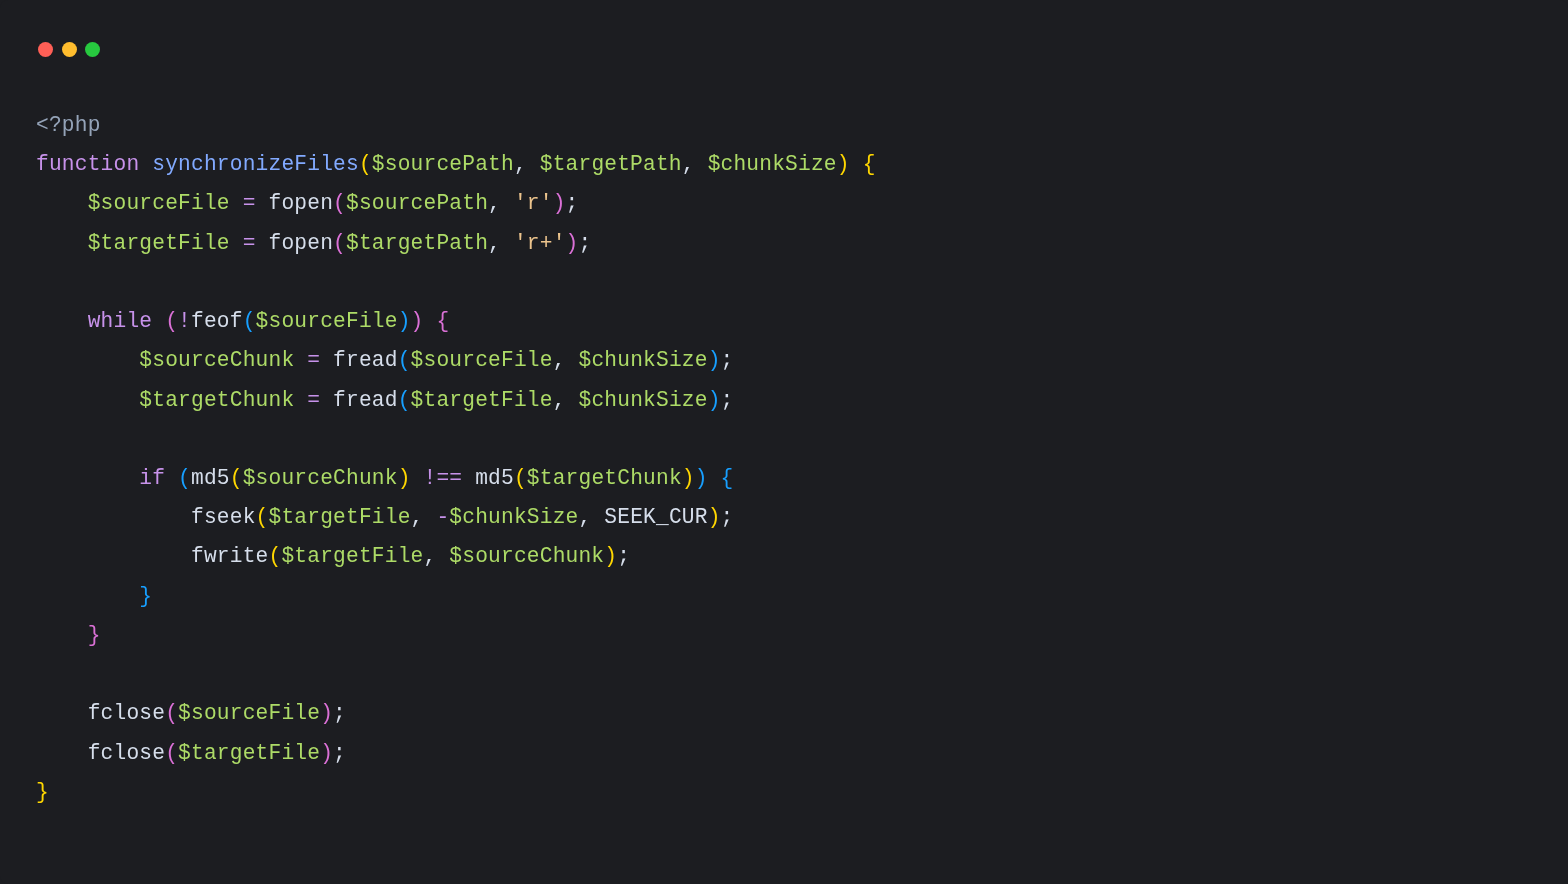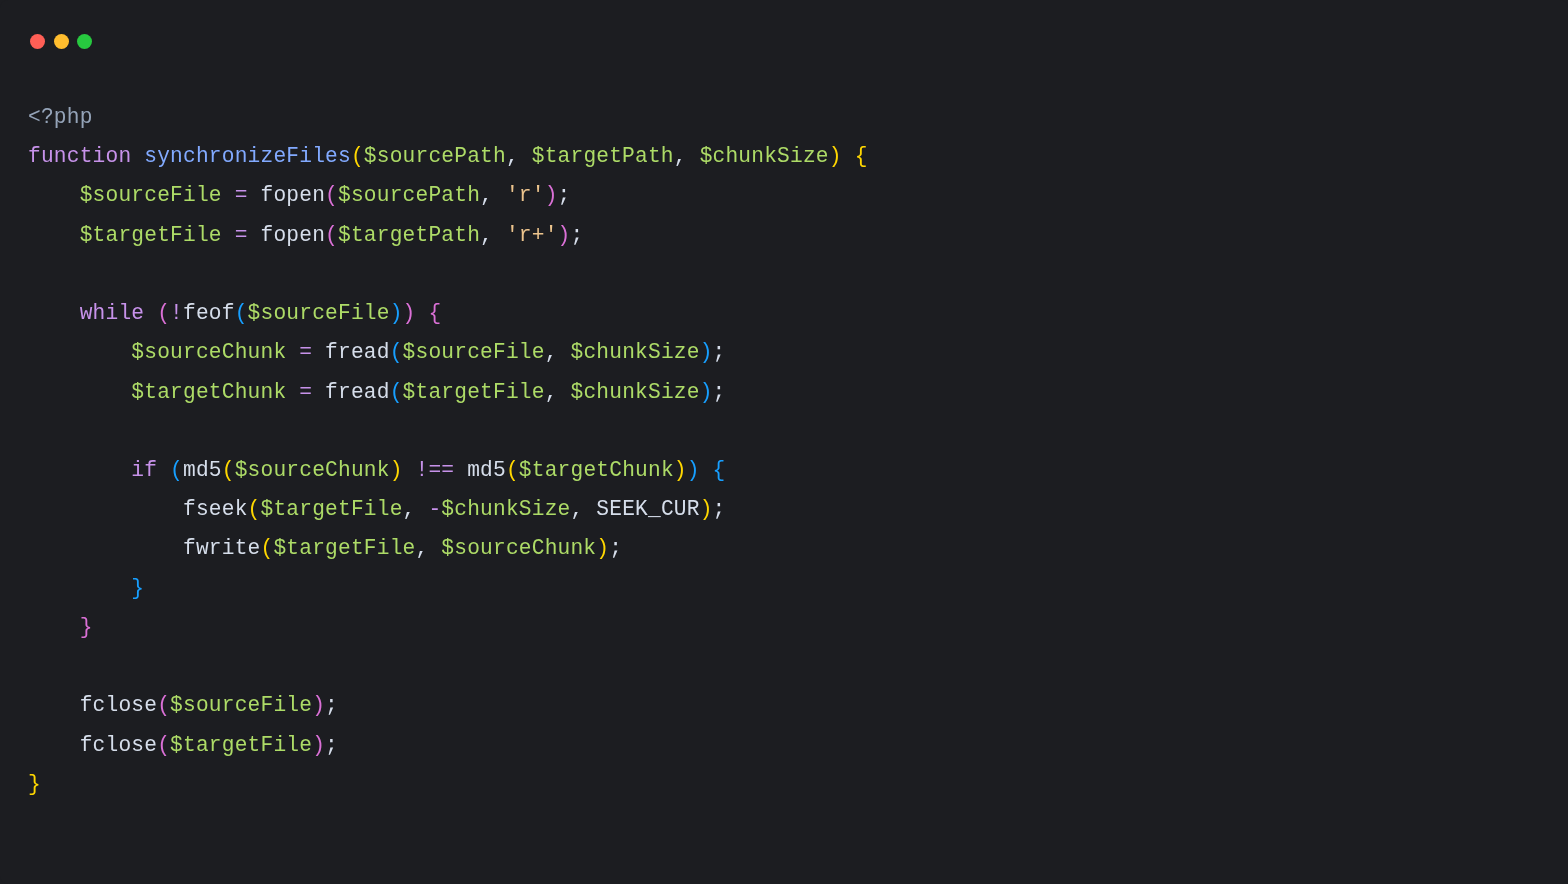--- a/index.html
+++ b/index.html
@@ -8,21 +8,21 @@
     width: 1568px;
     height: 884px;
     font-family: "SF Mono", "Monaco", "Menlo", "Consolas", "Liberation Mono", "Courier New", monospace;
     overflow: hidden;
   }
   .window {
     background: #1c1d21;
     border-radius: 8px;
     width: 100%;
     height: 100%;
-    padding: 0;
+    padding: 8px;
   }
   .titlebar {
     display: flex;
     align-items: center;
     gap: 8.5px;
     padding: 22px 0 0 30px;
     height: 60px;
   }
   .dot {
     width: 15px;

